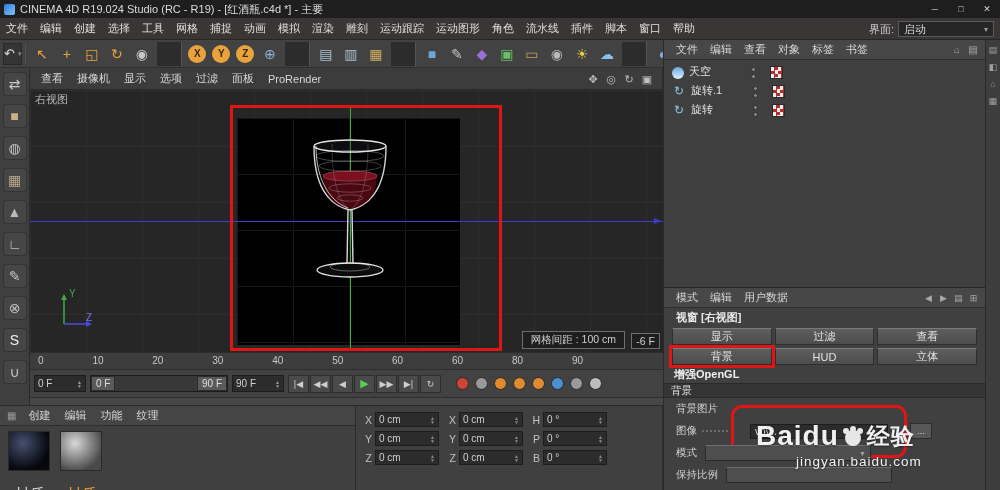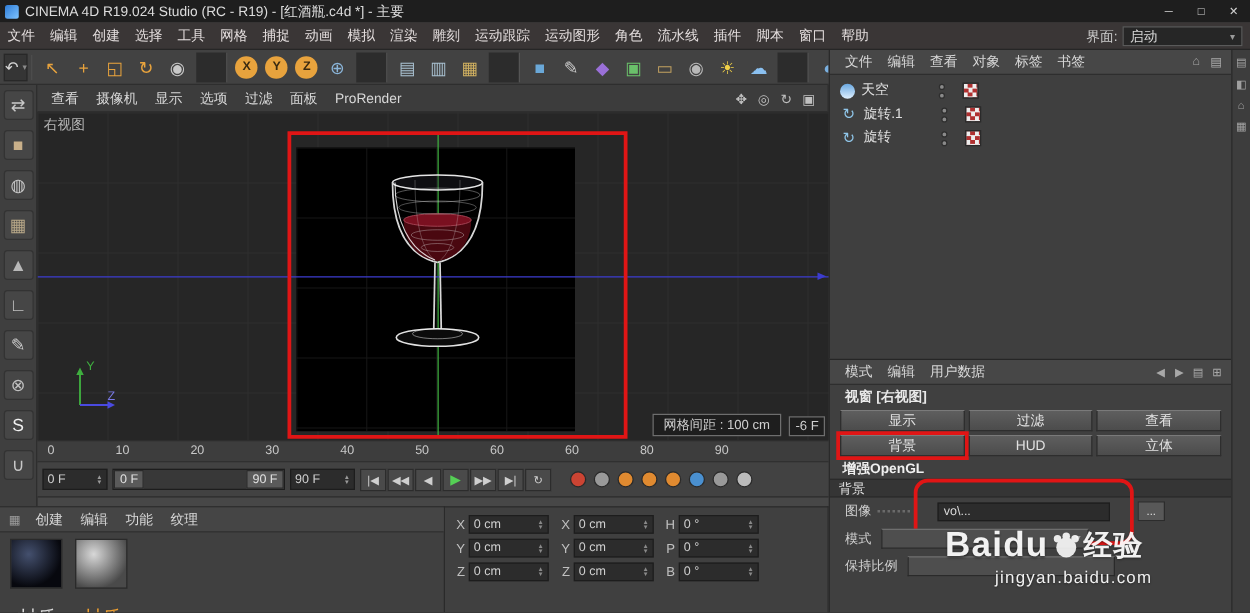--- a/index.html
+++ b/index.html
@@ -582,20 +582,23 @@
       <span class="tab" data-name="tab-display">显示</span>
       <span class="tab" data-name="tab-filter">过滤</span>
       <span class="tab" data-name="tab-view">查看</span>
       <span class="tab annot" data-name="tab-back">背景</span>
       <span class="tab" data-name="tab-hud">HUD</span>
       <span class="tab" data-name="tab-stereo">立体</span>
     </div>
     <div class="tab-wide" data-name="tab-enhanced-opengl">增强OpenGL</div>
     <div class="attr-section" data-name="background-section-header">背景</div>
 
+    <div class="attr-row" data-name="background-image-row">
+      <span class="alabel" data-name="background-image-label">背景图片</span>
+    </div>
     <div class="attr-row" data-name="image-row">
       <span class="alabel" data-name="image-label">图像</span>
       <span class="leader" data-name="dotted-leader"></span>
       <span class="annot-oval" data-name="annotation-oval">
         <span class="path-field" data-name="image-path-field">vo\...</span>
       </span>
       <span class="browse-btn" data-name="browse-button">...</span>
     </div>
     <div class="attr-row" data-name="mode-row">
       <span class="alabel" data-name="mode-label">模式</span>

